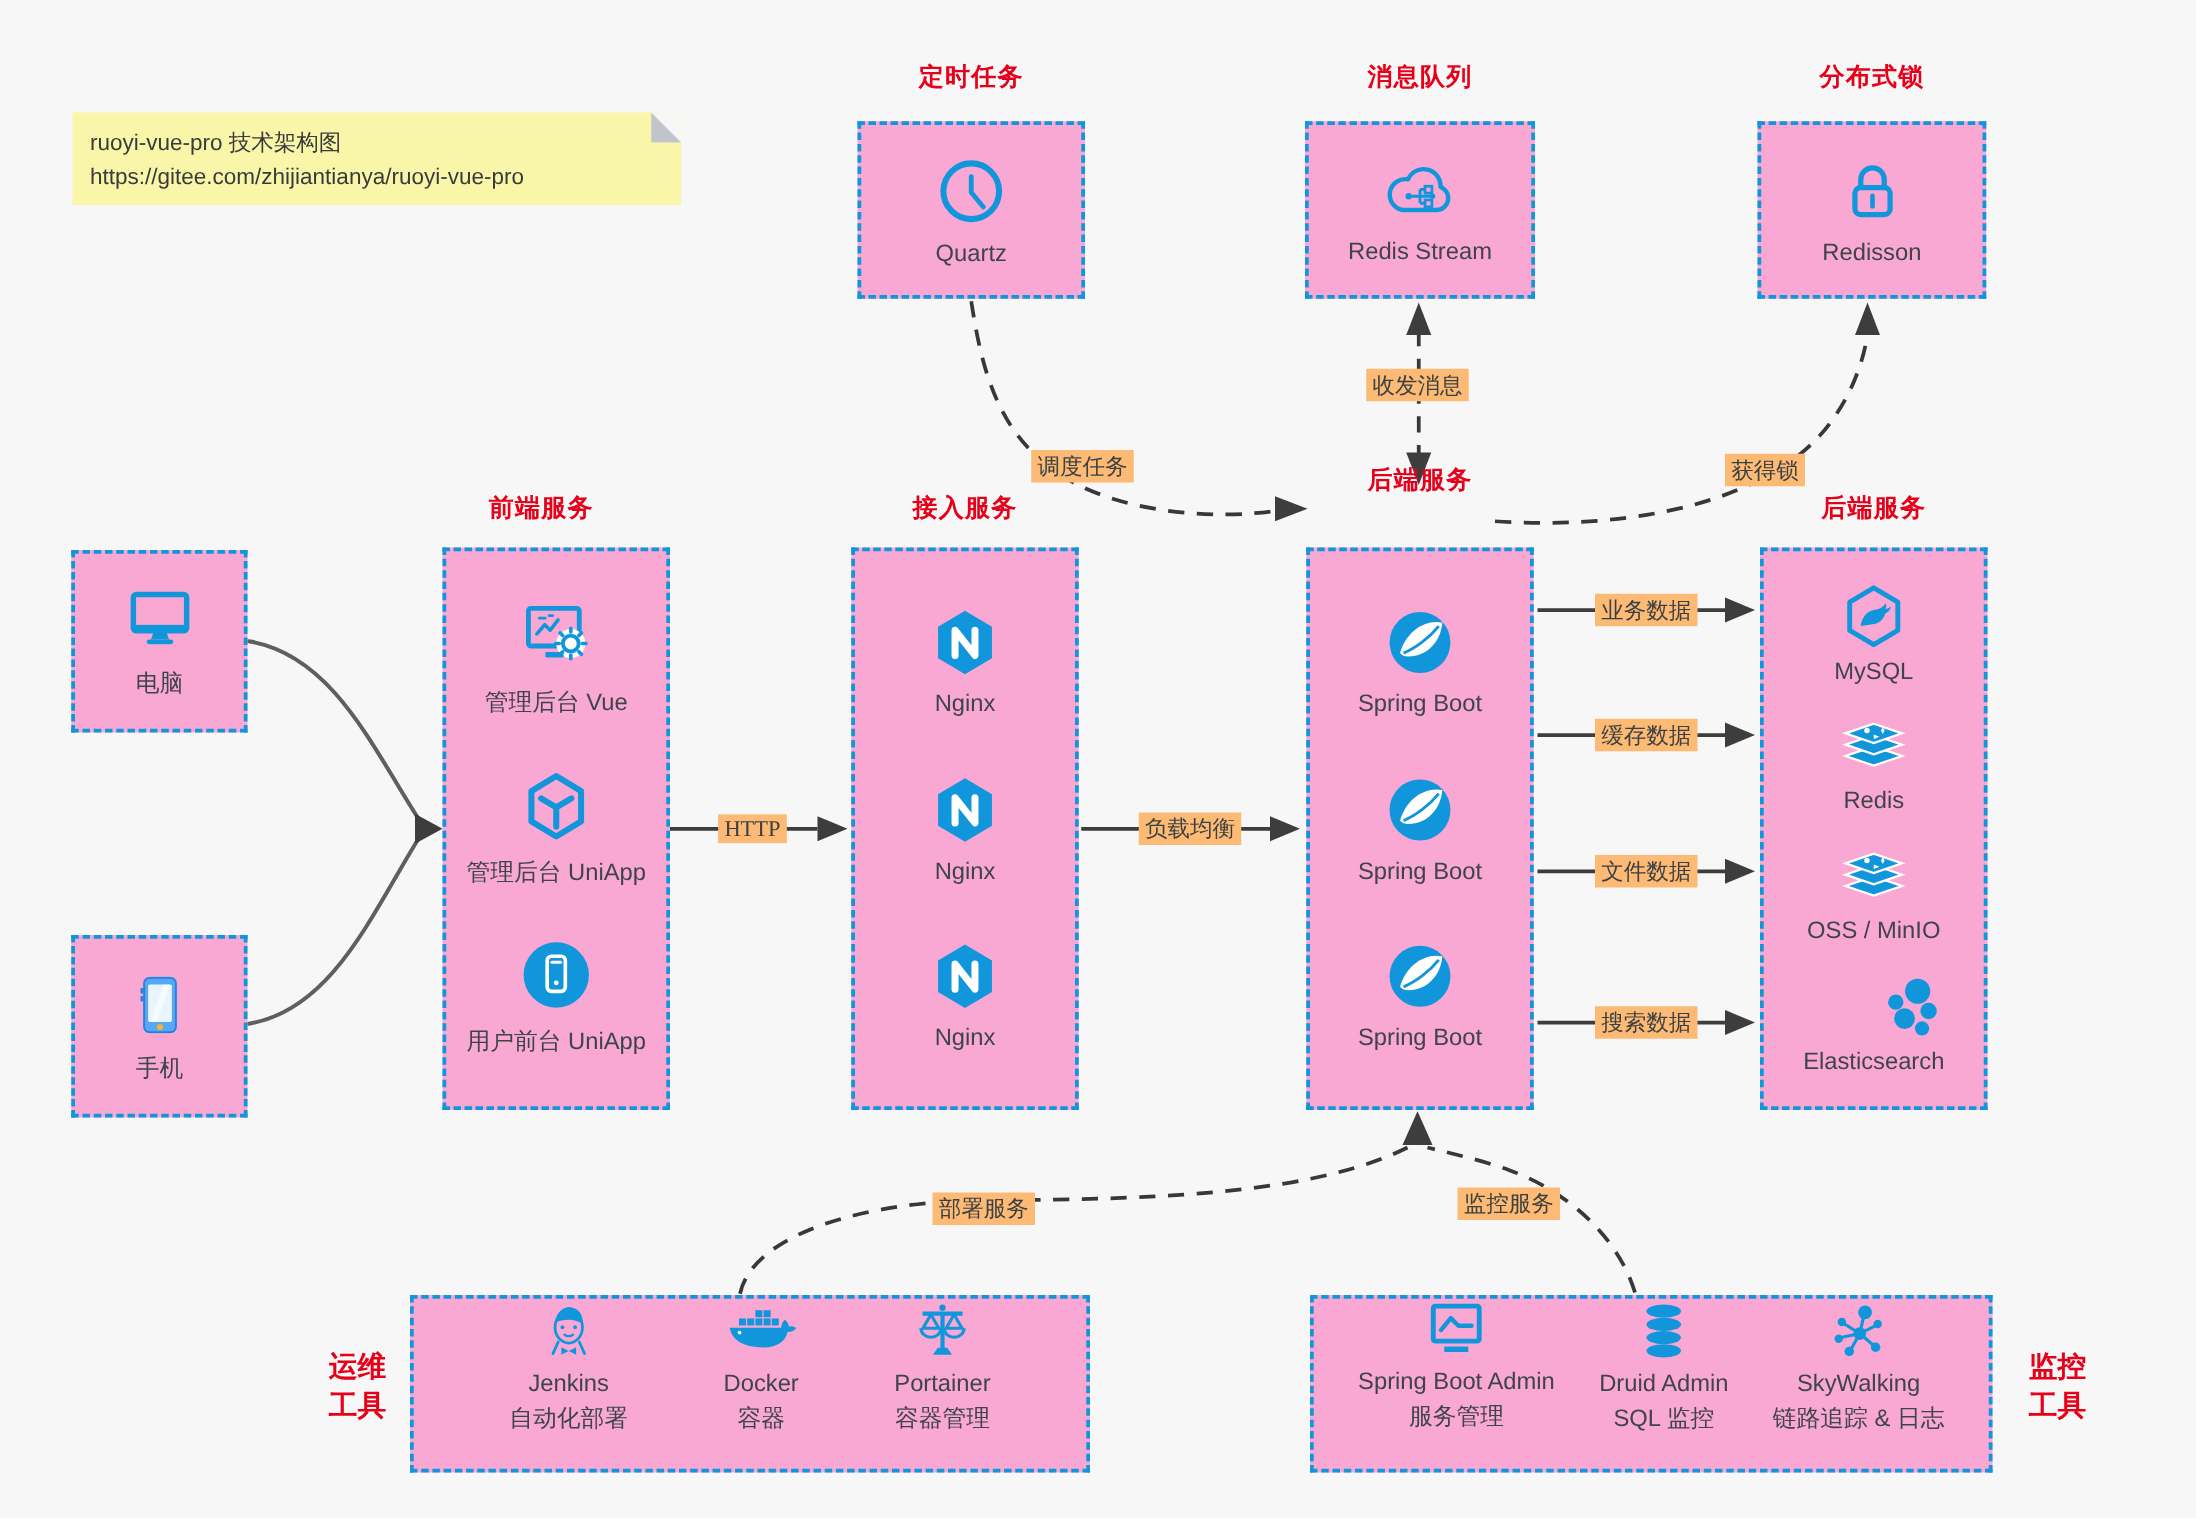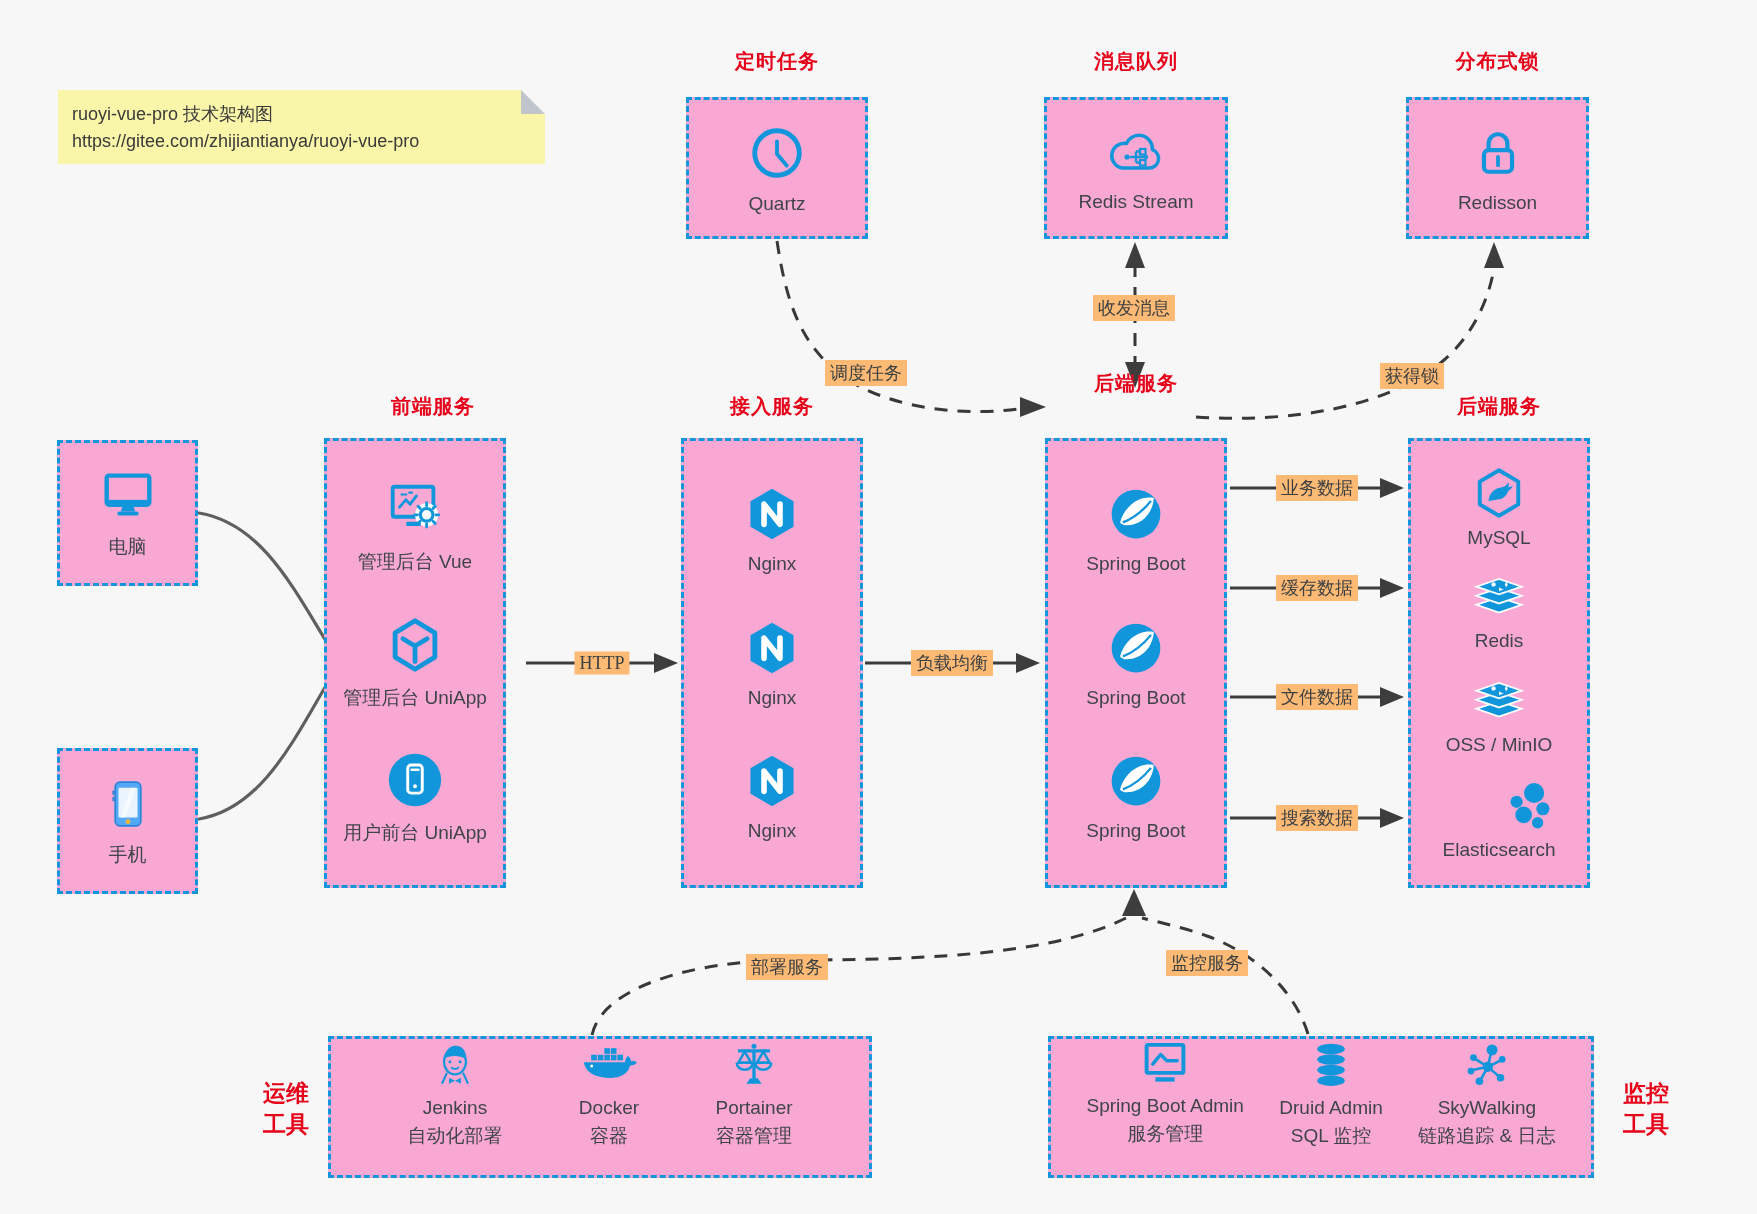--- a/index.html
+++ b/index.html
@@ -135,21 +135,21 @@
       </svg>
       <span class="item-label">手机</span>
     </div>
   </div>
 
   <div class="col-title" style="left:342px;top:393px;width:182px;">前端服务</div>
   <div class="col-title" style="left:681px;top:393px;width:182px;">接入服务</div>
   <div class="col-title" style="left:1045px;top:370px;width:182px;">后端服务</div>
   <div class="col-title" style="left:1408px;top:393px;width:182px;">后端服务</div>
 
-  <div class="box" style="left:324px;top:438px;width:182px;height:450px;text-align:center;">
+  <div class="box" style="left:354px;top:438px;width:182px;height:450px;text-align:center;">
     <div class="item">
       <svg width="62" height="60" viewBox="0 0 64 60">
         <rect x="9" y="6" width="42" height="31" rx="2" fill="none" stroke="#1296db" stroke-width="4"></rect>
         <path d="M16 27 l6.5-7.5 4.5 4.5 6.5-8.5" fill="none" stroke="#1296db" stroke-width="3" stroke-linecap="round" stroke-linejoin="round"></path>
         <path d="M18 14 h5 M26 12 h3" stroke="#1296db" stroke-width="2.2" stroke-linecap="round"></path>
         <circle cx="44" cy="35" r="12" fill="#fdfdfd"></circle>
         <circle cx="44" cy="35" r="6.5" fill="none" stroke="#1296db" stroke-width="3.2"></circle>
         <g stroke="#1296db" stroke-width="3" stroke-linecap="round">
           <line x1="44" y1="25.5" x2="44" y2="22.5"></line>
             <line x1="44" y1="44.5" x2="44" y2="47.5"></line>

